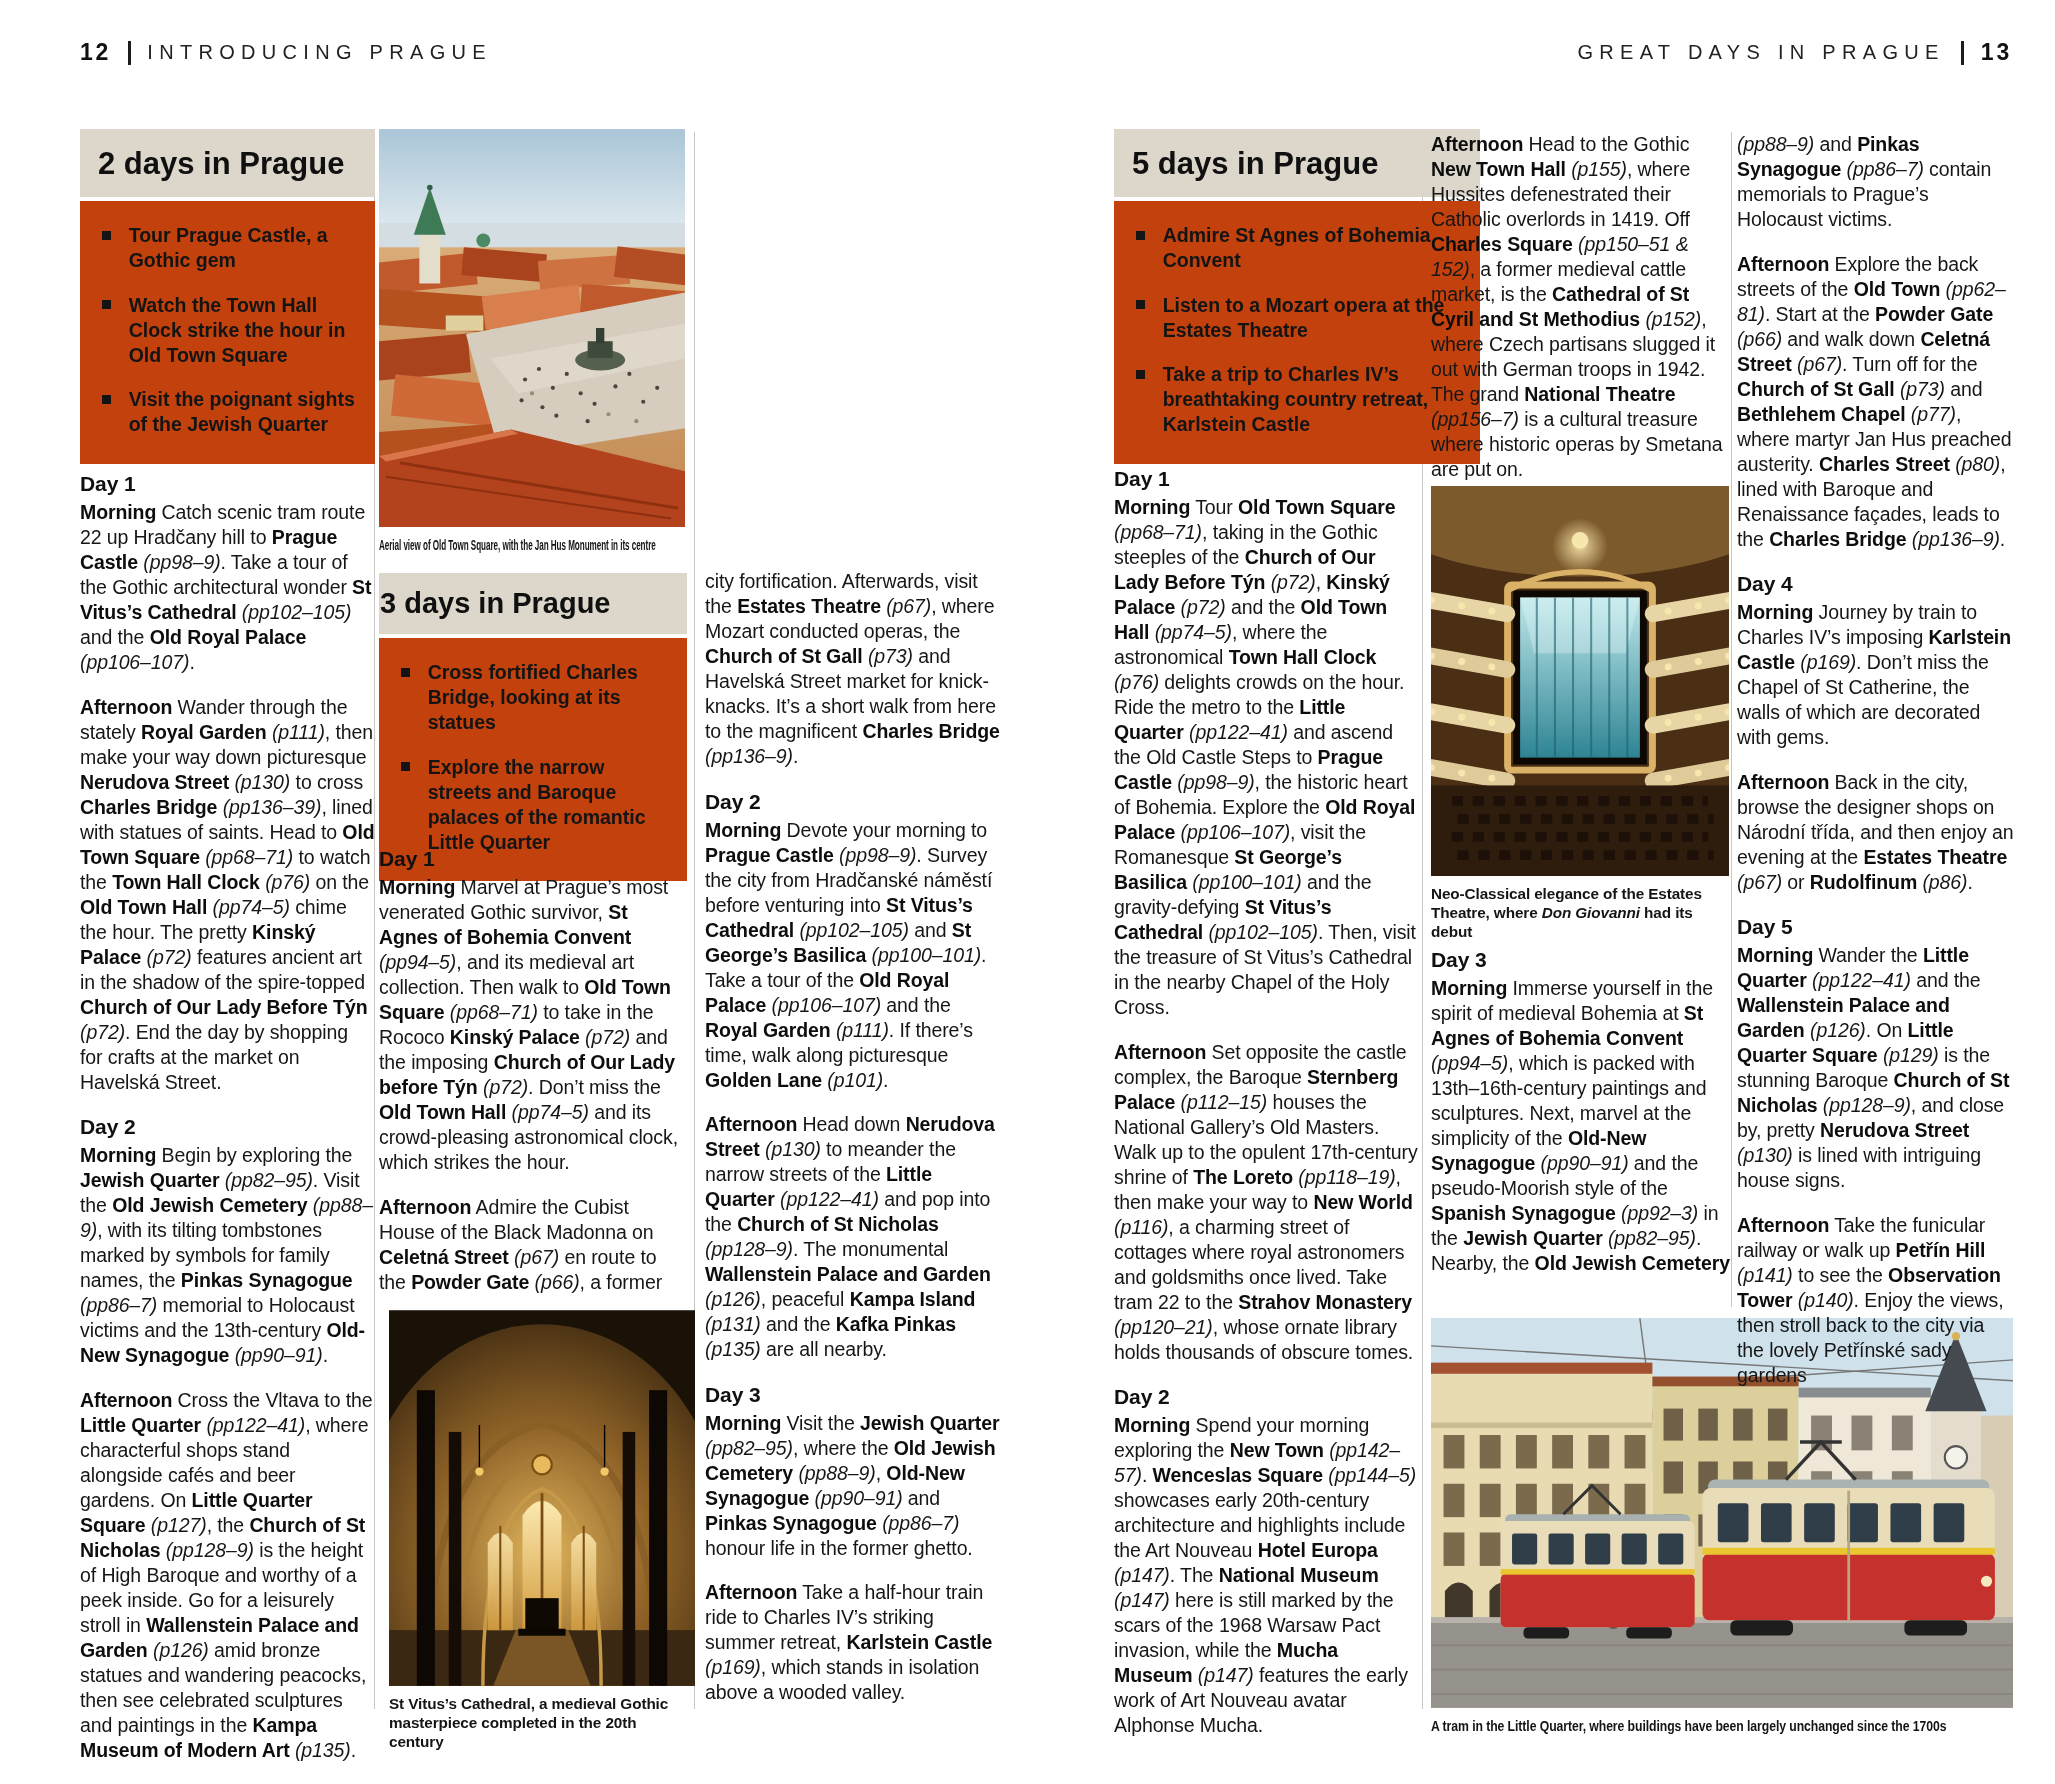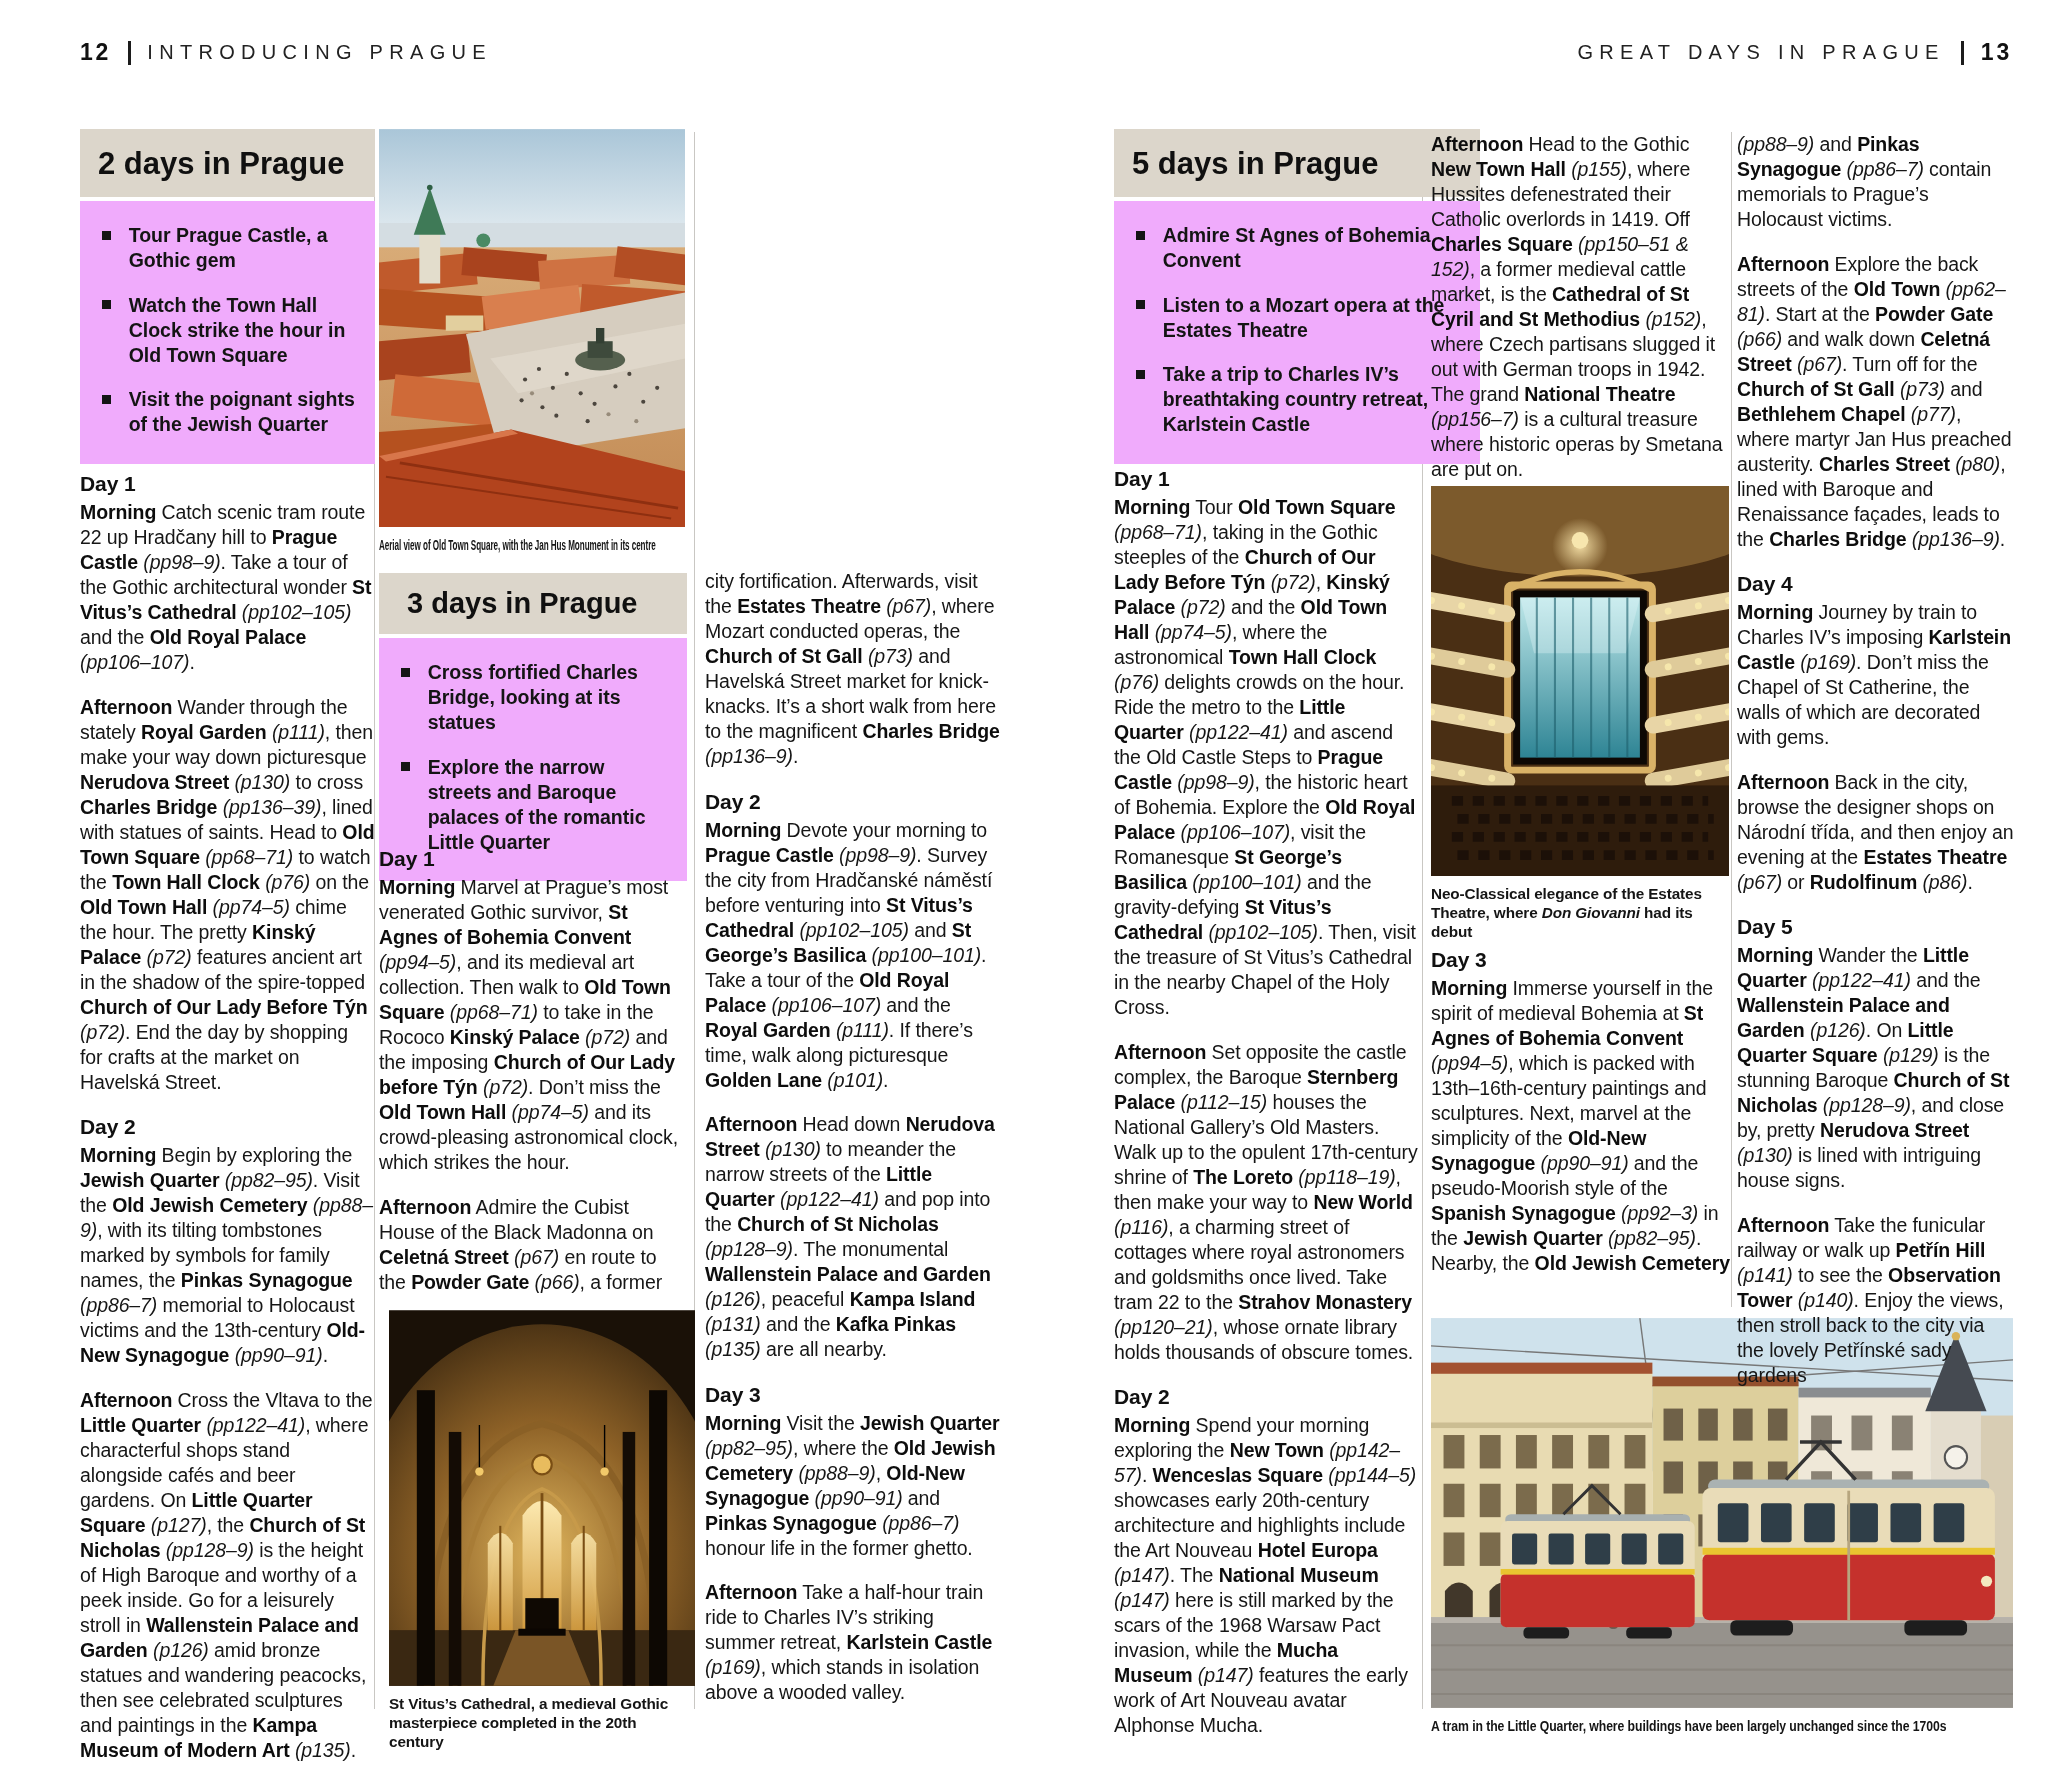--- a/index.html
+++ b/index.html
@@ -14,21 +14,21 @@
   .runhead .runtitle { font-size:20px; letter-spacing:6.3px; color:#222; font-weight:normal; }
   
   .colrule { position:absolute; width:1.4px; background:#c9c7c3; }
   
   .itinbox { position:absolute; }
   .itinbox .bar {
     background:#dcd6cb; font-weight:bold; font-size:31px; color:#101010;
     padding:16.7px 18px 15.3px 18px; margin-bottom:4.2px;
   }
   .itinbox ul.body {
-    background:#f0abfc; list-style:none; margin:0;
+    background:#c2410c; list-style:none; margin:0;
     padding:22px 16.7px 7px 16.7px;
   }
   .itinbox ul.body li {
     position:relative; padding-left:32px; font-weight:bold;
     font-size:19.5px; line-height:25px; margin-bottom:19.5px; color:#141414;
   }
   .itinbox ul.body li::before {
     content:""; position:absolute; left:5.6px; top:7.7px;
     width:9px; height:9px; background:#141414;
   }
@@ -73,21 +73,21 @@
   <section class="itinbox" style="left:80px; top:129px; width:295px;">
     <div class="bar">2 days in Prague</div>
     <ul class="body">
       <li>Tour Prague Castle, a Gothic gem</li>
       <li>Watch the Town Hall Clock strike the hour in Old Town Square</li>
       <li>Visit the poignant sights of the Jewish Quarter</li>
     </ul>
   </section>
 
   <section class="itinbox" style="left:379px; top:573px; width:308px;">
-    <div class="bar" style="font-size:29px; padding:14px 28px;">3 days in Prague</div>
+    <div class="bar" style="font-size:29px; padding:14px 1px;">3 days in Prague</div>
     <ul class="body">
       <li>Cross fortified Charles Bridge, looking at its statues</li>
       <li>Explore the narrow streets and Baroque palaces of the romantic Little Quarter</li>
     </ul>
   </section>
 
   <section class="itinbox" style="left:1114px; top:129px; width:366px;">
     <div class="bar">5 days in Prague</div>
     <ul class="body">
       <li>Admire St Agnes of Bohemia Convent</li>

